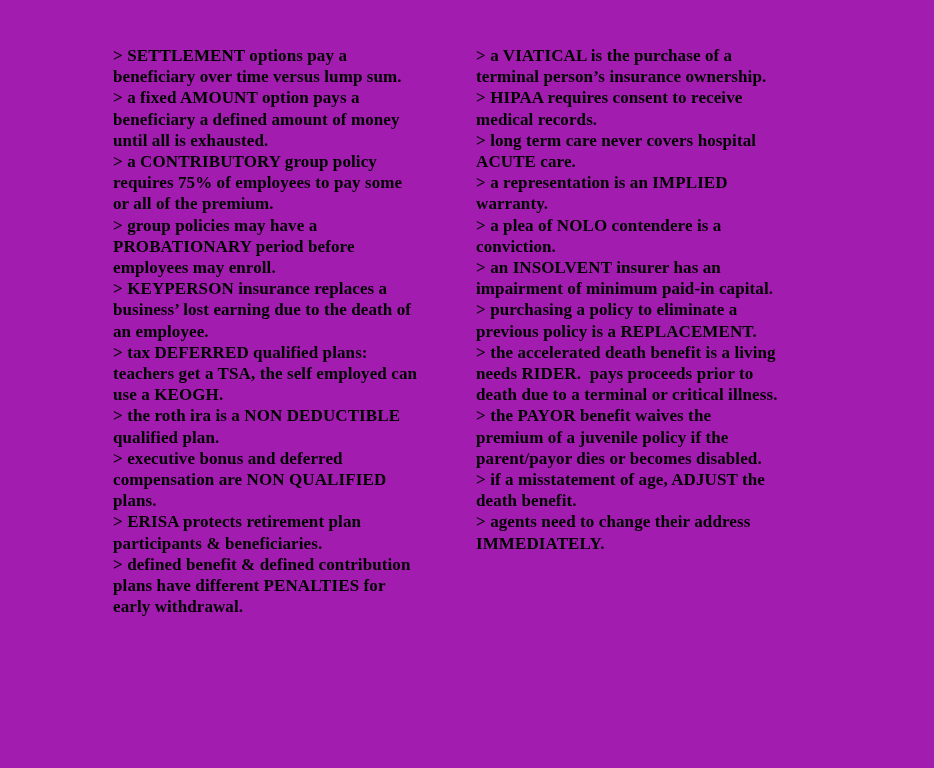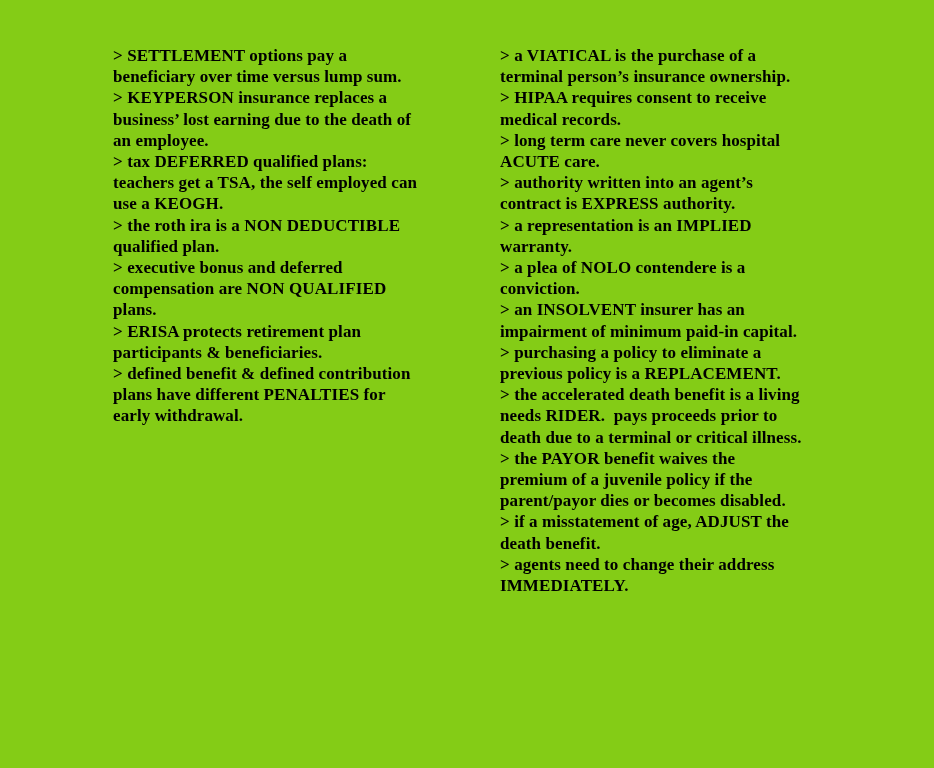--- a/index.html
+++ b/index.html
@@ -10,51 +10,60 @@
     width: 934px;
     height: 768px;
     background: #ffffff;
     overflow: hidden;
     position: relative;
     font-family: "Liberation Serif", serif;
   }
   .page {
     position: absolute;
     inset: 0;
-    background: #84cc16;
+    background: #a21caf;
   }
   .notes-column {
     position: absolute;
     top: 45px;
     width: 374px;
     color: #000000;
     font-weight: bold;
     font-size: 17px;
     line-height: 21.2px;
     letter-spacing: 0.1px;
   }
   .col-left  { left: 113px; }
-  .col-right { left: 500px; }
+  .col-right { left: 476px; }
   p.note {
     margin: 0;
     padding: 0;
     white-space: pre-wrap; 
   }
 </style>
 </head>
 <body>
 
 <div class="page">
   <div class="notes-column col-left">
 
       <p class="note">&gt; SETTLEMENT options pay a
 beneficiary over time versus lump sum.</p>
 
+      <p class="note">&gt; a fixed AMOUNT option pays a
+beneficiary a defined amount of money
+until all is exhausted.</p>
 
+      <p class="note">&gt; a CONTRIBUTORY group policy
+requires 75% of employees to pay some
+or all of the premium.</p>
 
+      <p class="note">&gt; group policies may have a
+PROBATIONARY period before
+employees may enroll.</p>
 
       <p class="note">&gt; KEYPERSON insurance replaces a
 business’ lost earning due to the death of
 an employee.</p>
 
       <p class="note">&gt; tax DEFERRED qualified plans:
 teachers get a TSA, the self employed can
 use a KEOGH.</p>
 
       <p class="note">&gt; the roth ira is a NON DEDUCTIBLE
@@ -78,22 +87,20 @@
       <p class="note">&gt; a VIATICAL is the purchase of a
 terminal person’s insurance ownership.</p>
 
       <p class="note">&gt; HIPAA requires consent to receive
 medical records.</p>
 
       <p class="note">&gt; long term care never covers hospital
 ACUTE care.</p>
 
 
-      <p class="note">&gt; authority written into an agent’s
-contract is EXPRESS authority.</p>
 
       <p class="note">&gt; a representation is an IMPLIED
 warranty.</p>
 
       <p class="note">&gt; a plea of NOLO contendere is a
 conviction.</p>
 
       <p class="note">&gt; an INSOLVENT insurer has an
 impairment of minimum paid-in capital.</p>
 

